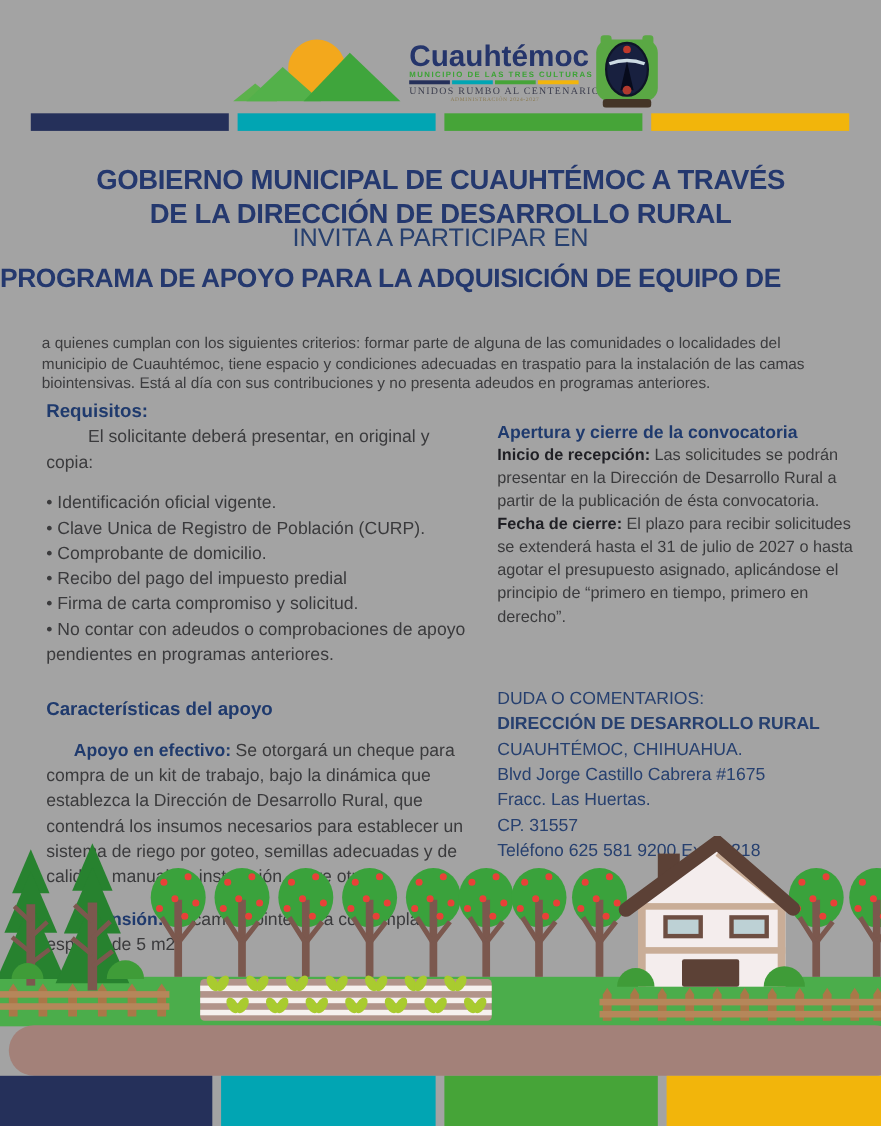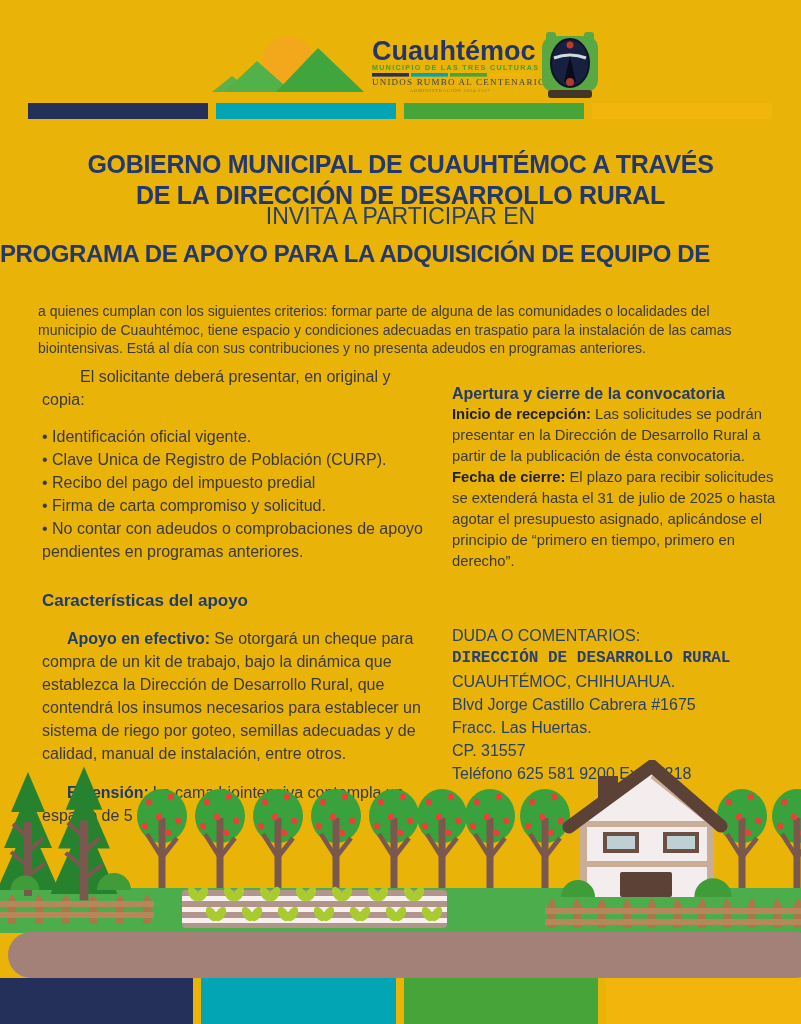--- a/index.html
+++ b/index.html
@@ -1,16 +1,16 @@
 <!DOCTYPE html>
 <html><head>
 <meta charset="utf-8">
 <style>
   html,body{margin:0;padding:0;background:#e8e8e8;}
-  .page{position:relative;width:801px;height:1024px;background:#eab308;overflow:hidden;
+  .page{position:relative;width:801px;height:1024px;background:#a3a3a3;overflow:hidden;
         font-family:"Liberation Sans",sans-serif;margin:0 auto;}
   
   .logo-svg{position:absolute;left:200px;top:18px;width:400px;height:80px;}
   .bar-row{position:absolute;left:28px;top:103px;width:744px;height:16px;display:flex;gap:8px;}
   .bar{flex:1;height:16px;}
   .bar.navy{background:#25305a;}
   .bar.teal{background:#01a5b3;}
   .bar.green{background:#46a438;}
   .bar.yellow{background:#f2b50b;}
   
@@ -28,21 +28,21 @@
   h3{margin:0;font-size:17px;line-height:21px;color:#1f3a6d;font-weight:bold;}
   .col-right h3{font-size:16px;}
   .req-intro{margin:2px 0 14px 0;text-indent:38px;}
   ul.req-list{margin:14px 0 0 0;padding:0;list-style:none;}
   ul.req-list li::before{content:"\2022\00a0";}
   .apoyo-block{margin-top:27px;}
   .lbl-navy{font-weight:bold;color:#1f3a6d;margin-right:4px;margin-left:25px;}
   .lbl-dark{font-weight:bold;color:#1f1f24;margin-right:4px;}
   .col-right p{margin:0;}
   .contact{margin-top:52px;color:#27406f;font-size:16px;line-height:23px;}
-  .contact .c-bold{font-weight:bold;font-family:Liberation Mono, monospace;}
+  .contact .c-bold{font-weight:bold;}
   
   .illustration{position:absolute;left:0;top:760px;width:801px;height:264px;}
 </style>
 </head>
 <body>
 
 <div class="page">
 
   <svg class="logo-svg" viewBox="0 0 400 80">
     <g>
@@ -87,39 +87,41 @@
     <div>GOBIERNO MUNICIPAL DE CUAUHTÉMOC A TRAVÉS</div>
     <div>DE LA DIRECCIÓN DE DESARROLLO RURAL</div>
   </div>
   <div class="invite">INVITA A PARTICIPAR EN</div>
   <div class="program">
     <div>PROGRAMA DE APOYO PARA LA ADQUISICIÓN DE EQUIPO DE</div>
   </div>
   <div class="intro">a quienes cumplan con los siguientes criterios: formar parte de alguna de las comunidades o localidades del municipio de Cuauhtémoc, tiene espacio y condiciones adecuadas en traspatio para la instalación de las camas biointensivas. Está al día con sus contribuciones y no presenta adeudos en programas anteriores.</div>
 
   <div class="col-left">
+    <h3>Requisitos:</h3>
     <p class="req-intro">El solicitante deberá presentar, en original y copia:</p>
     <ul class="req-list">
       <li>Identificación oficial vigente.</li>
       <li>Clave Unica de Registro de Población (CURP).</li>
+      <li>Comprobante de domicilio.</li>
       <li>Recibo del pago del impuesto predial</li>
       <li>Firma de carta compromiso y solicitud.</li>
       <li>No contar con adeudos o comprobaciones de apoyo pendientes en programas anteriores.</li>
     </ul>
     <div class="apoyo-block">
       <h3>Características del apoyo</h3>
       <p><span class="lbl-navy">Apoyo en efectivo:</span><span>Se otorgará un cheque para compra de un kit de trabajo, bajo la dinámica que establezca la Dirección de Desarrollo Rural, que contendrá los insumos necesarios para establecer un sistema de riego por goteo, semillas adecuadas y de calidad, manual de instalación, entre otros.</span></p>
       <p><span class="lbl-navy">Extensión:</span><span>La cama biointensiva contempla un espacio de 5 m2.</span></p>
     </div>
   </div>
 
   <div class="col-right">
     <h3>Apertura y cierre de la convocatoria</h3>
     <p><span class="lbl-dark">Inicio de recepción:</span><span>Las solicitudes se podrán presentar en la Dirección de Desarrollo Rural a partir de la publicación de ésta convocatoria.</span></p>
-    <p><span class="lbl-dark">Fecha de cierre:</span><span>El plazo para recibir solicitudes se extenderá hasta el 31 de julio de 2025 o hasta agotar el presupuesto asignado, aplicándose el principio de “primero en tiempo, primero en derecho”.</span></p>
+    <p><span class="lbl-dark">Fecha de cierre:</span><span>El plazo para recibir solicitudes se extenderá hasta el 31 de julio de 2027 o hasta agotar el presupuesto asignado, aplicándose el principio de “primero en tiempo, primero en derecho”.</span></p>
     <div class="contact">
       <div>DUDA O COMENTARIOS:</div>
       <div class="c-bold">DIRECCIÓN DE DESARROLLO RURAL</div>
       <div>CUAUHTÉMOC, CHIHUAHUA.</div>
       <div>Blvd Jorge Castillo Cabrera #1675</div>
       <div>Fracc. Las Huertas.</div>
       <div>CP. 31557</div>
       <div>Teléfono 625 581 9200 Ext.75218</div>
     </div>
   </div>

